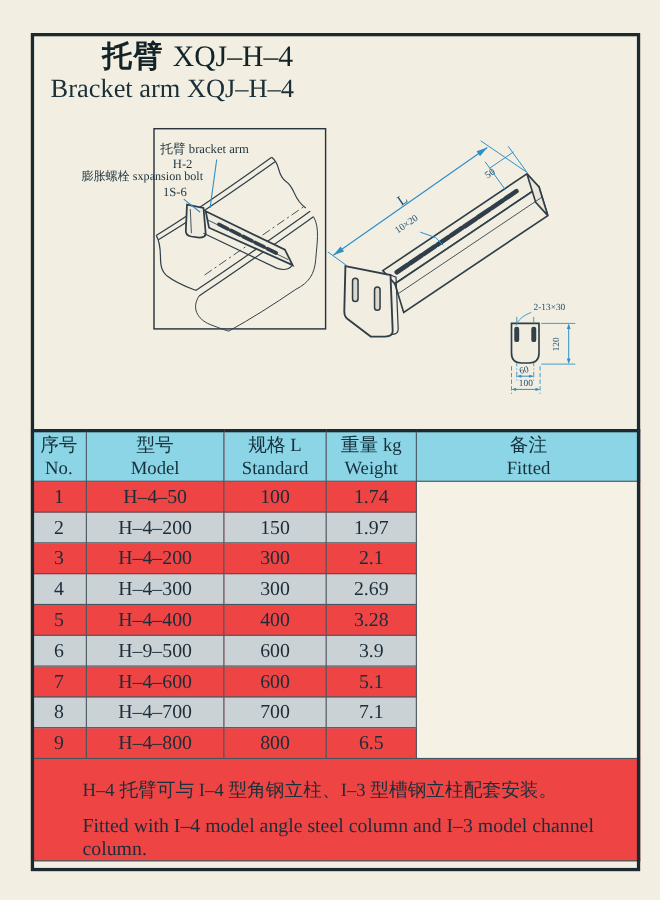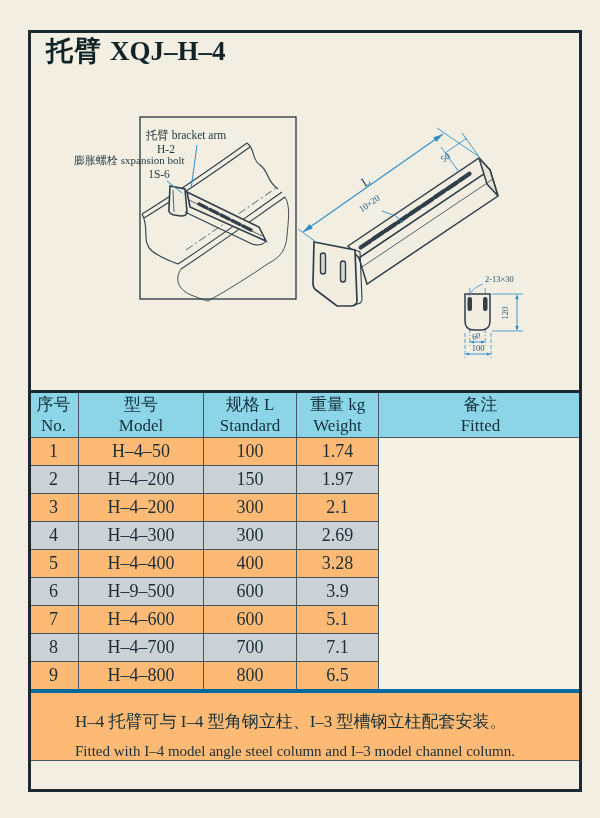--- a/index.html
+++ b/index.html
@@ -8,55 +8,56 @@
     background:#f2efe2;
     font-family:"Liberation Serif","DejaVu Serif",serif;
     color:#1b2d38;
   }
   .page-frame{
     position:absolute;left:28px;top:30px;width:548px;height:756px;
     border:3px solid #1b2a31;z-index:5;pointer-events:none;
   }
   .title-block{position:absolute;left:46px;top:36px;z-index:2;}
   .title-line1{font-size:27px;color:#132428;line-height:1.15;}
-  .title-line1 .zh{font-weight:bold;letter-spacing:1px;}
-  .title-line1 .code{font-weight:bold;margin-left:8px;}
+  .title-line1 .zh{font-weight:bold;letter-spacing:1px;margin-left:47px;}
+  .title-line1 .code{font-weight:normal;margin-left:8px;}
   .title-line2{font-size:24px;color:#1a2f38;line-height:1.2;}
   svg.drawings{position:absolute;left:0;top:0;z-index:1;}
   svg text{font-family:"Liberation Serif","DejaVu Serif",serif;}
 
   .spec-table-wrap{position:absolute;left:28px;top:390px;width:554px;height:399px;z-index:2;overflow:hidden;}
-  table.spec{border-collapse:collapse;table-layout:fixed;width:554px;height:292px;background:#fdba74;}
+  table.spec{border-collapse:collapse;table-layout:fixed;width:554px;height:292px;background:#ef4444;}
   table.spec th,table.spec td{
     border:1px solid #46565f;text-align:center;padding:0;
     font-size:18px;color:#1b2d38;font-weight:normal;
   }
   table.spec thead th{
     height:44px;background:#8bd5e6;border-top:3px solid #1b2a31;
     font-size:17px;line-height:1.25;color:#16313c;
   }
   table.spec tbody td{height:27px;}
   table.spec tr.alt td{background:#cbd2d6;}
   td.remark-cell{background:#f5f2e5 !important;}
   tr.note-row td{
     text-align:left;vertical-align:top;padding:17px 24px 0 46px;
-    border-top:4px solid #0369a1;
+    border-top:1px solid #0369a1;
   }
   .note-zh{font-size:17px;color:#17303a;margin-bottom:10px;}
-  .note-en{font-size:15px;color:#1b2d38;}
+  .note-en{font-size:18px;color:#1b2d38;}
 </style>
 </head>
 <body>
 
 <div class="page-frame"></div>
 
 <div class="title-block">
   <div class="title-line1">
     <span class="zh">托臂</span><span class="code">XQJ–H–4</span>
   </div>
+  <div class="title-line2">Bracket arm XQJ–H–4</div>
 </div>
 
 <svg class="drawings" width="600" height="818" viewBox="0 0 600 818">
 
   <g fill="none" stroke="#2f3e48" stroke-width="1.1">
     <rect x="140" y="117" width="156" height="182" stroke="#27343c" stroke-width="1.3"></rect>
 
     <path d="M142,214 C168,198 205,173 247,143"></path>
     <path d="M144,218 C170,202 208,177 250,147"></path>
     <path d="M247,143 C256,150 251,159 260,165 C269,171 266,181 278,189"></path>

